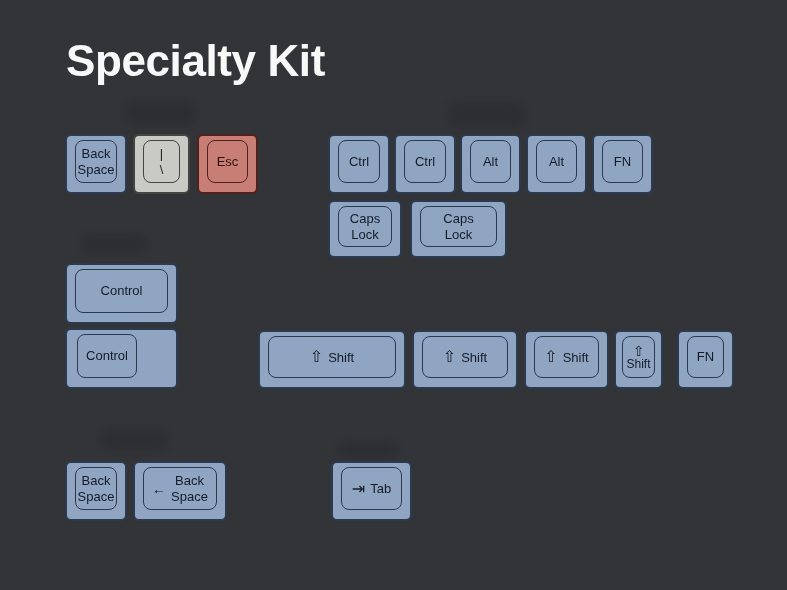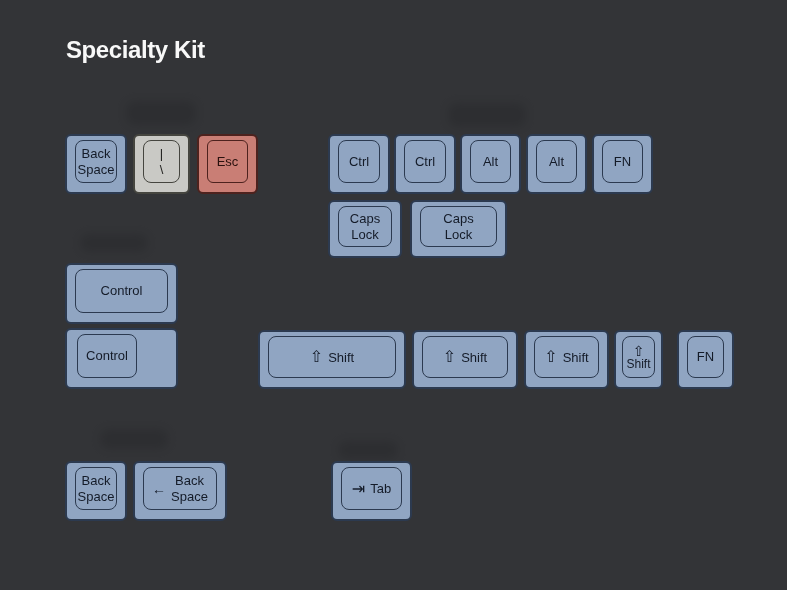--- a/index.html
+++ b/index.html
@@ -15,21 +15,21 @@
     position: relative;
     width: 787px;
     height: 590px;
     background: #333437;
   }
   .title {
     position: absolute;
     left: 66px;
     top: 36px;
     margin: 0;
-    font-size: 24px;
+    font-size: 44px;
     font-weight: 700;
     letter-spacing: -0.4px;
     color: #f8f8f8;
   }
   .canvas {
     position: absolute;
     inset: 0;
   }
   .ghost-mark {
     position: absolute;
@@ -61,21 +61,21 @@
   .key__top--stepped {
     right: auto;
     left: 10px;
     width: 58px;
   }
   .key--blue { background: #90a5c2; border-color: #2c3a50; color: #141b28; }
   .key--blue .key__top { border-color: #2c3a50; }
   .key--gray { background: #c9c9c5; border-color: #45453f; color: #1e1e1c; }
   .key--gray .key__top { border-color: #45453f; }
   .key--red  { background: #c97e75; border-color: #4d221e; color: #2a110e; }
-  .key--red  .key__top { border-color: #4d221e; border-radius: 6px; }
+  .key--red  .key__top { border-color: #4d221e; }
   .key-line {
     font-size: 13px;
     line-height: 15.5px;
     text-align: center;
     white-space: nowrap;
   }
   .key-row {
     display: flex;
     flex-direction: row;
     align-items: center;

